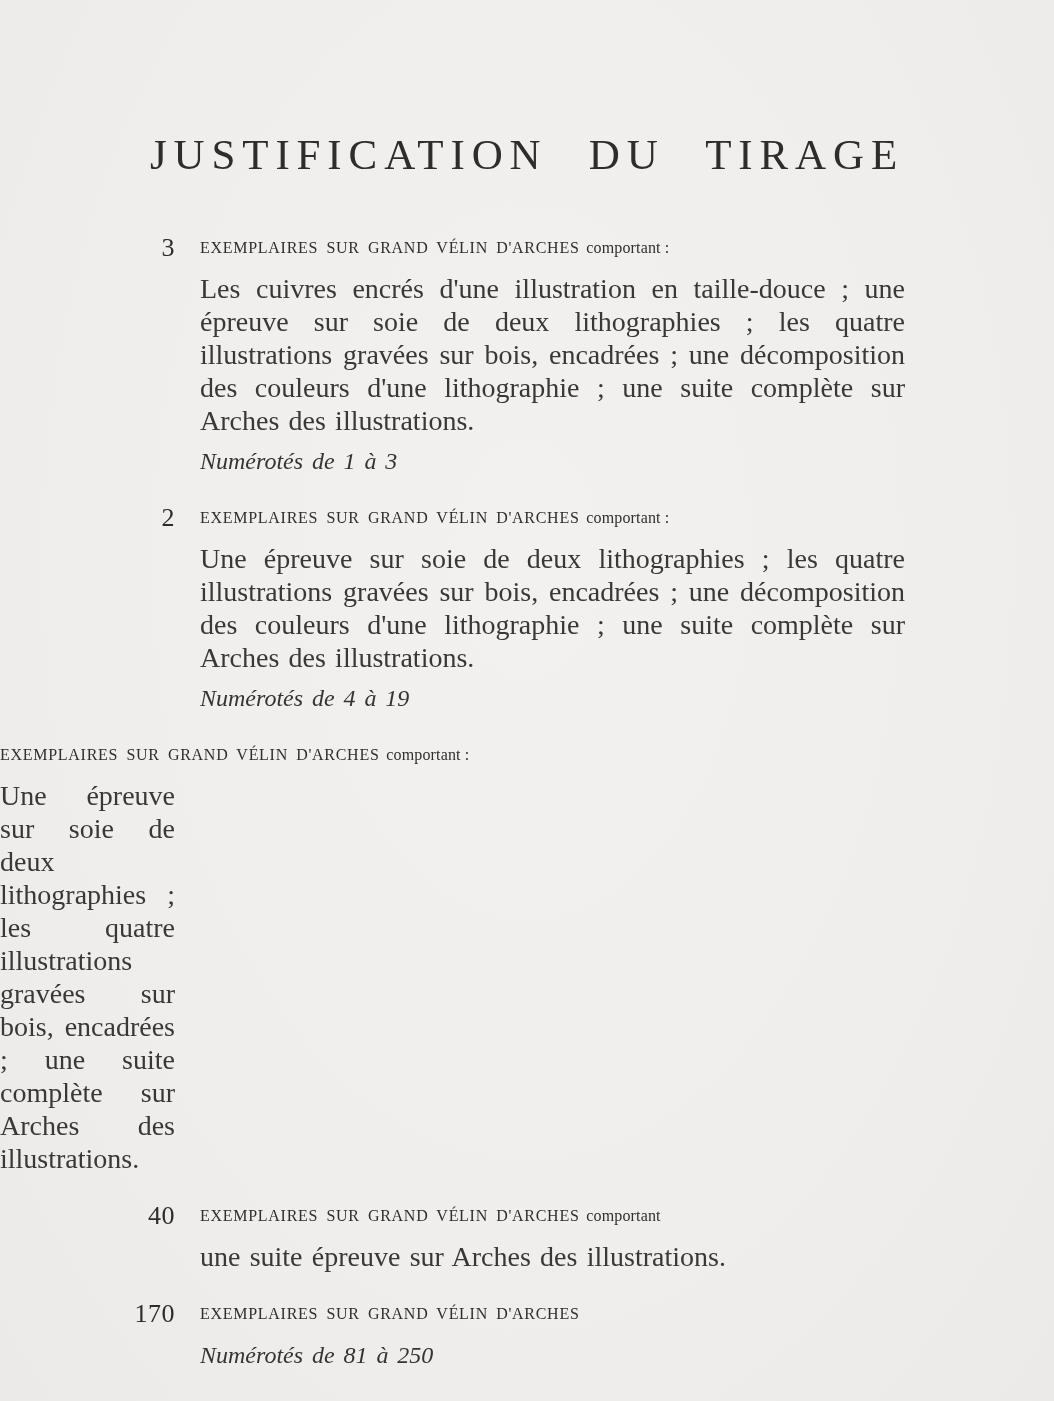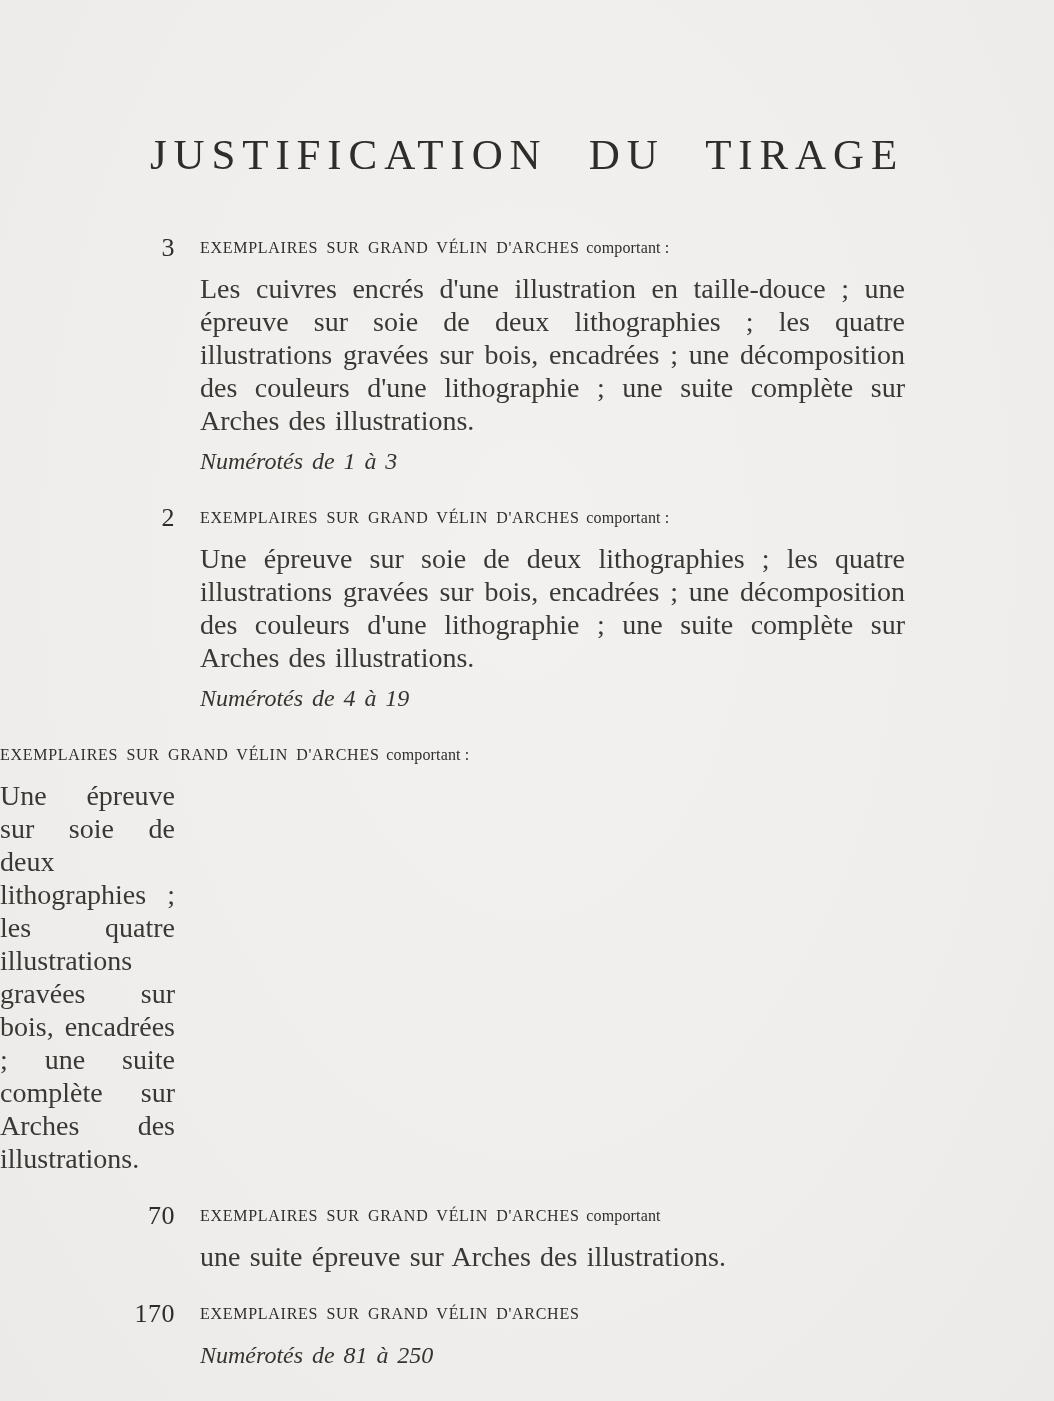--- a/index.html
+++ b/index.html
@@ -109,21 +109,21 @@
     </section>
 
     <section class="entry">
       <div class="content">
         <p class="heading"><span class="caps">EXEMPLAIRES SUR GRAND VÉLIN D'ARCHES</span><span class="tail">comportant :</span></p>
         <p class="body-text">Une épreuve sur soie de deux lithographies ; les quatre illustrations gravées sur bois, encadrées ; une suite complète sur Arches des illustrations.</p>
       </div>
     </section>
 
     <section class="entry">
-      <div class="num">70</div>
+      <div class="num">40</div>
       <div class="content">
         <p class="heading"><span class="caps">EXEMPLAIRES SUR GRAND VÉLIN D'ARCHES</span><span class="tail">comportant</span></p>
         <p class="body-text">une suite épreuve sur Arches des illustrations.</p>
       </div>
     </section>
 
     <section class="entry">
       <div class="num">170</div>
       <div class="content">
         <p class="heading"><span class="caps">EXEMPLAIRES SUR GRAND VÉLIN D'ARCHES</span></p>

